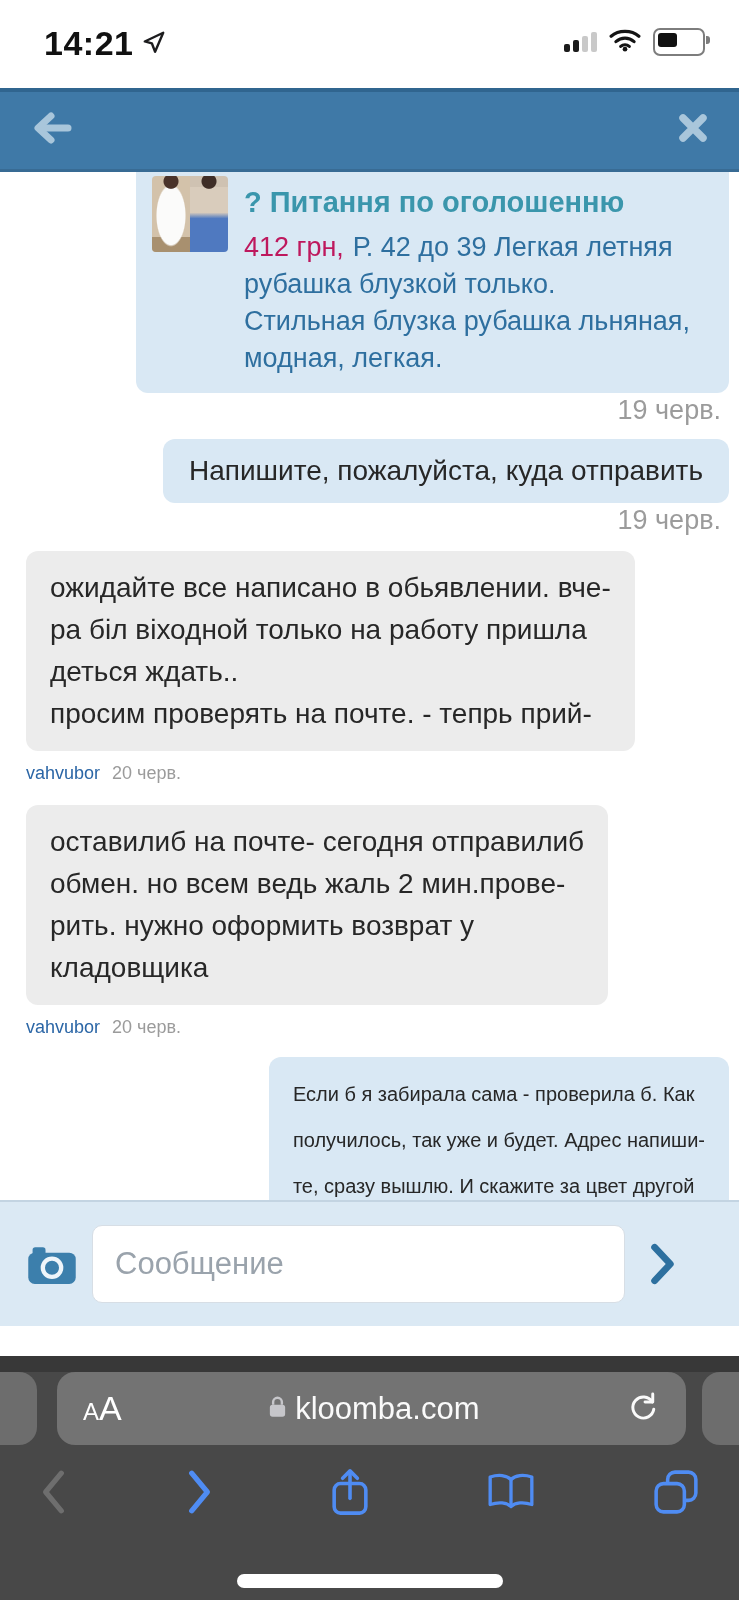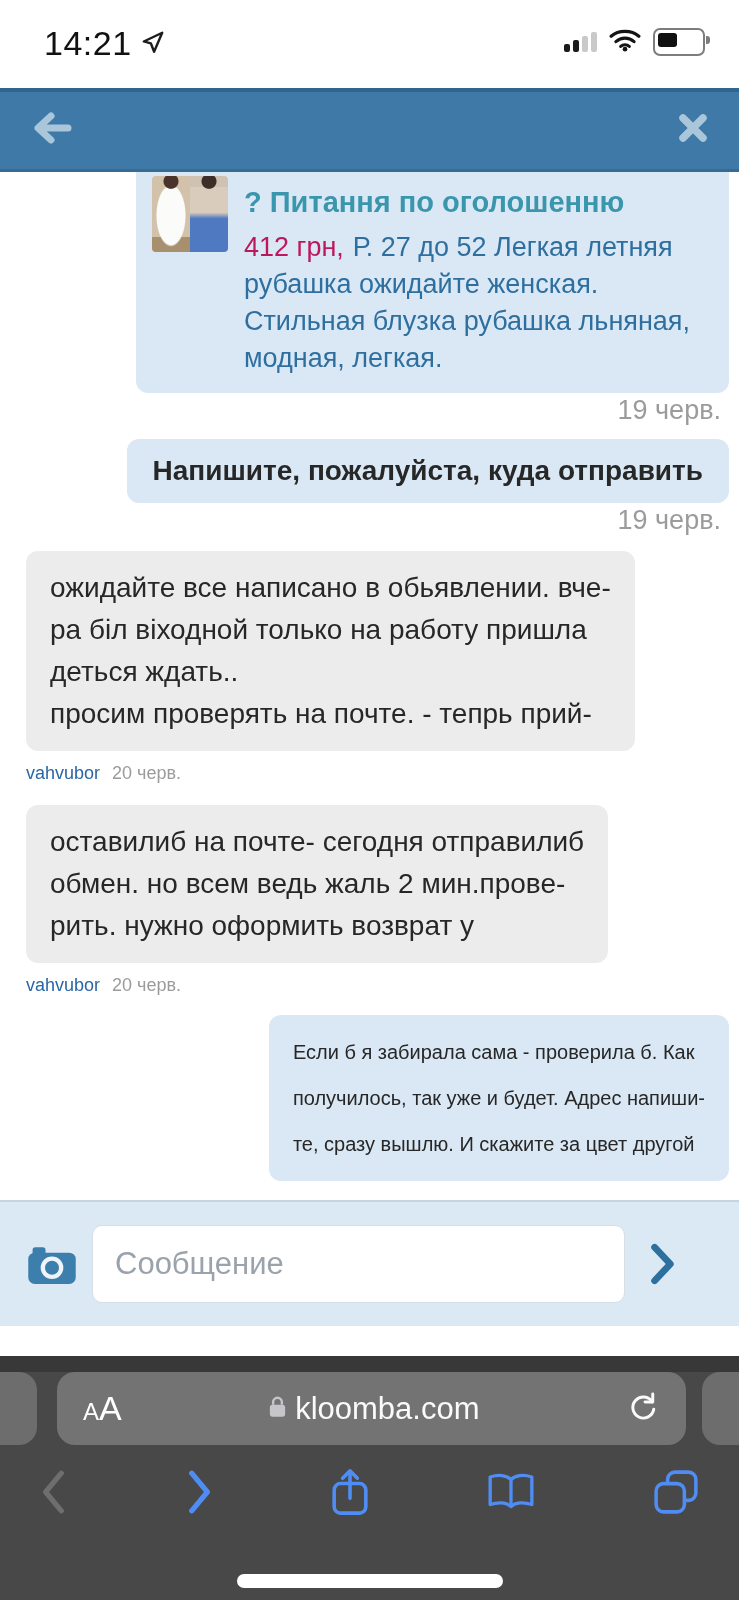--- a/index.html
+++ b/index.html
@@ -1,21 +1,21 @@
 <!DOCTYPE html>
 <html><head>
 <meta charset="utf-8">
 <style>
   html,body{margin:0;padding:0;background:#000;}
   .screen{position:relative;width:739px;height:1600px;background:#fff;overflow:hidden;
           font-family:"Liberation Sans","DejaVu Sans",sans-serif;}
 
   
   .status-bar{position:absolute;top:0;left:0;width:739px;height:88px;background:#fff;}
-  .status-time{position:absolute;left:44px;top:24px;font-size:34px;font-weight:400;color:#111;
+  .status-time{position:absolute;left:44px;top:24px;font-size:34px;font-weight:700;color:#111;
                letter-spacing:.5px;display:flex;align-items:center;gap:8px;}
   .status-right{position:absolute;right:34px;top:28px;display:flex;align-items:center;gap:12px;}
   .sig{display:flex;align-items:flex-end;gap:3px;height:20px;}
   .sig i{display:block;width:6px;border-radius:2px;}
   .sig .b1{height:8px;background:#1b1b1b;}
   .sig .b2{height:12px;background:#1b1b1b;}
   .sig .b3{height:16px;background:#c9c9c9;}
   .sig .b4{height:20px;background:#c9c9c9;}
   .battery{position:relative;width:48px;height:24px;border:2.5px solid #7d7d7d;border-radius:7px;}
   .battery .fill{position:absolute;left:2.5px;top:2.5px;width:19px;height:14px;background:#111;border-radius:3px;}
@@ -46,21 +46,21 @@
       radial-gradient(ellipse at 50% 52%, #fbfbfa 0 52%, transparent 56%),
       linear-gradient(0deg, #a8906f 0 20%, transparent 20%),
       #d3c2aa;}
   .thumb .h-right{background:
       radial-gradient(circle at 50% 7%, #3f2e27 0 7px, transparent 8px),
       linear-gradient(180deg, #cfc2b2 0 14%, #d9ccbc 14% 48%, #4f79c0 56% 100%);}
 
   .ts-row{margin:2px 26px 0 0;text-align:right;font-size:27px;color:#9b9b9b;height:30px;line-height:30px;}
 
   .bubble-out-1{margin-top:14px;align-self:flex-end;margin-right:18px;background:#d9e8f4;
-                height:64px;line-height:64px;padding:0 26px;font-size:28px;font-weight:bold;}
+                height:64px;line-height:64px;padding:0 26px;font-size:28px;}
   .bubble-in{margin-top:16px;align-self:flex-start;margin-left:18px;background:#ececec;
              padding:16px 24px;font-size:28px;line-height:42px;width:fit-content;}
   .meta-row{margin:6px 0 0 18px;height:32px;line-height:32px;font-size:18px;display:flex;gap:12px;}
   .meta-author{color:#2b66a6;}
   .meta-ts{color:#9b9b9b;}
   .bubble-out-2{margin-top:14px;align-self:flex-end;margin-right:18px;background:#d9e8f4;
                 padding:14px 24px;font-size:20px;line-height:46px;width:fit-content;}
 
   
   .composer{position:absolute;top:1200px;left:0;width:739px;height:126px;background:#dbe9f4;
@@ -144,22 +144,22 @@
   <div class="chat">
 
     <div class="bubble product-bubble">
       <span class="thumb">
         <span class="half h-left"></span>
           <span class="half h-right"></span>
       </span>
       <div class="product-body">
         <div class="product-title">? Питання по оголошенню</div>
         <div class="product-text">
-          <div class="line"><span class="price">412 грн,</span><span>Р. 27 до 52 Легкая летняя</span></div>
-          <div class="line">рубашка ожидайте женская.</div>
+          <div class="line"><span class="price">412 грн,</span><span>Р. 42 до 39 Легкая летняя</span></div>
+          <div class="line">рубашка блузкой только.</div>
           <div class="line">Стильная блузка рубашка льняная,</div>
           <div class="line">модная, легкая.</div>
         </div>
       </div>
     </div>
     <div class="ts-row">19 черв.</div>
 
     <div class="bubble bubble-out-1">
       <span class="line">Напишите, пожалуйста, куда отправить</span>
     </div>
@@ -173,20 +173,21 @@
     </div>
     <div class="meta-row">
       <span class="meta-author">vahvubor</span>
       <span class="meta-ts">20 черв.</span>
     </div>
 
     <div class="bubble bubble-in">
       <div class="line">оставилиб на почте- сегодня отправилиб</div>
       <div class="line">обмен. но всем ведь жаль 2 мин.прове-</div>
       <div class="line">рить. нужно оформить возврат у</div>
+      <div class="line">кладовщика</div>
     </div>
     <div class="meta-row">
       <span class="meta-author">vahvubor</span>
       <span class="meta-ts">20 черв.</span>
     </div>
 
     <div class="bubble bubble-out-2">
       <div class="line">Если б я забирала сама - проверила б. Как</div>
       <div class="line">получилось, так уже и будет. Адрес напиши-</div>
       <div class="line">те, сразу вышлю. И скажите за цвет другой</div>

